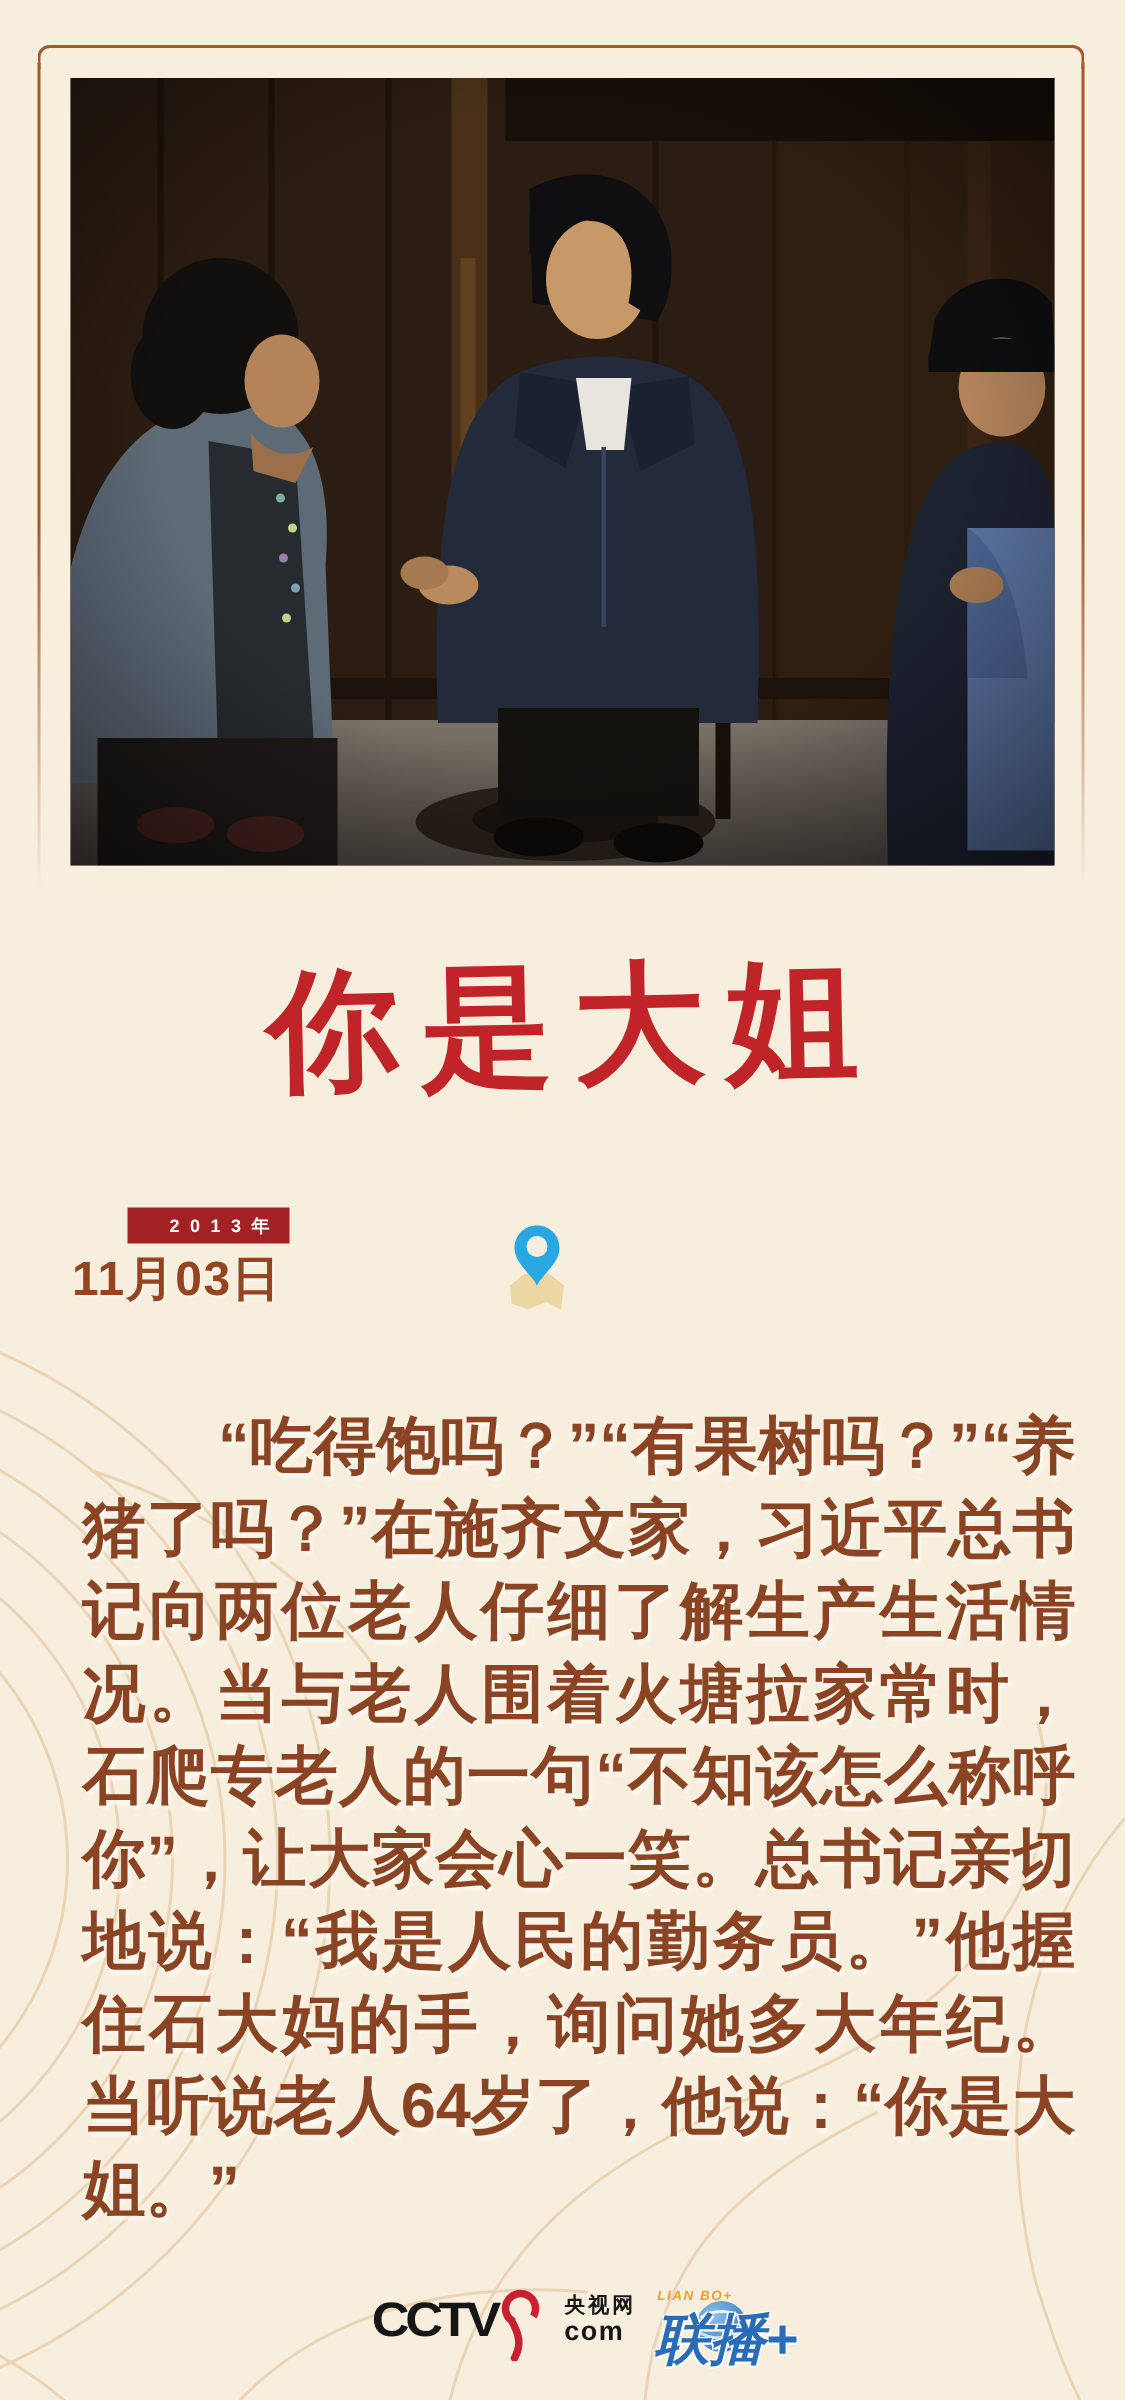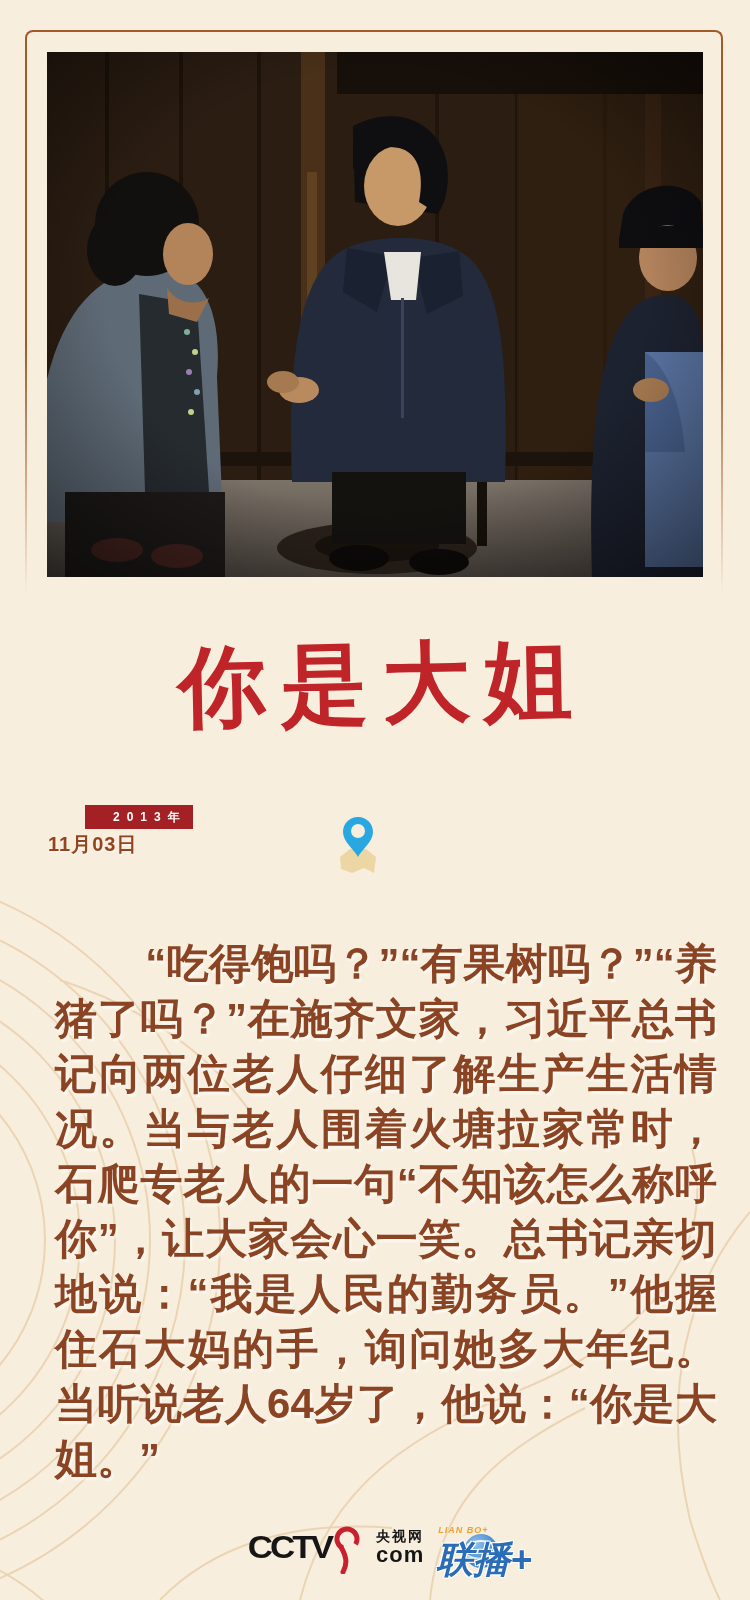--- a/index.html
+++ b/index.html
@@ -34,21 +34,21 @@
     transform:rotate(-1.2deg);
   }
   
   .year-badge{
     position:absolute;left:45px;top:805px;z-index:3;
     background:#a32125;color:#ffffff;font-size:12px;font-weight:bold;
     letter-spacing:7px;padding:3px 6px 3px 28px;line-height:18px;margin-left:40px;
   }
   .day{
     position:absolute;left:48px;top:831px;z-index:3;
-    font-size:20px;font-weight:800;color:#94451f;letter-spacing:1px;
+    font-size:32px;font-weight:800;color:#94451f;letter-spacing:1px;
     text-shadow:1px 2px 1px rgba(255,255,255,.55);
   }
   .pin{position:absolute;left:336px;top:813px;z-index:3;}
   .loc-text{
     position:absolute;left:391px;top:828px;z-index:3;
     font-size:27px;font-weight:800;color:#8d4522;letter-spacing:.5px;
     text-shadow:1px 2px 1px rgba(255,255,255,.55);
   }
   
   .story{
@@ -63,21 +63,21 @@
     display:flex;align-items:center;justify-content:center;gap:12px;
   }
   .cctv-logo{display:flex;align-items:center;}
   .cctv-word{
     font-weight:900;font-size:35px;line-height:30px;color:#161616;
     letter-spacing:-3px;transform:scaleY(.92);
   }
   .cctv-ring{margin-left:1px;margin-bottom:-6px;}
   .cctv-right{display:flex;flex-direction:column;margin-left:16px;}
   .site-cn{font-size:14px;font-weight:bold;color:#161616;letter-spacing:2px;line-height:15px;}
-  .site-com{font-size:22px;font-weight:bold;color:#161616;line-height:21px;letter-spacing:1px;}
+  .site-com{font-size:18px;font-weight:bold;color:#161616;line-height:21px;letter-spacing:1px;}
   .lianbo-logo{position:relative;width:66px;height:46px;}
   .lianbo-en{
     position:absolute;left:2px;top:1px;font-size:9px;font-weight:bold;font-style:italic;
     color:#eda12f;letter-spacing:1px;white-space:nowrap;
   }
   .globe{position:absolute;left:26px;top:8px;}
   .lianbo-cn{
     position:absolute;left:0;top:11px;font-size:37px;font-weight:900;font-style:italic;
     color:#2a6cb5;letter-spacing:0;white-space:nowrap;
     text-shadow:-1px -1px 0 #fff,1px -1px 0 #fff,-1px 1px 0 #fff,1px 1px 0 #fff;

